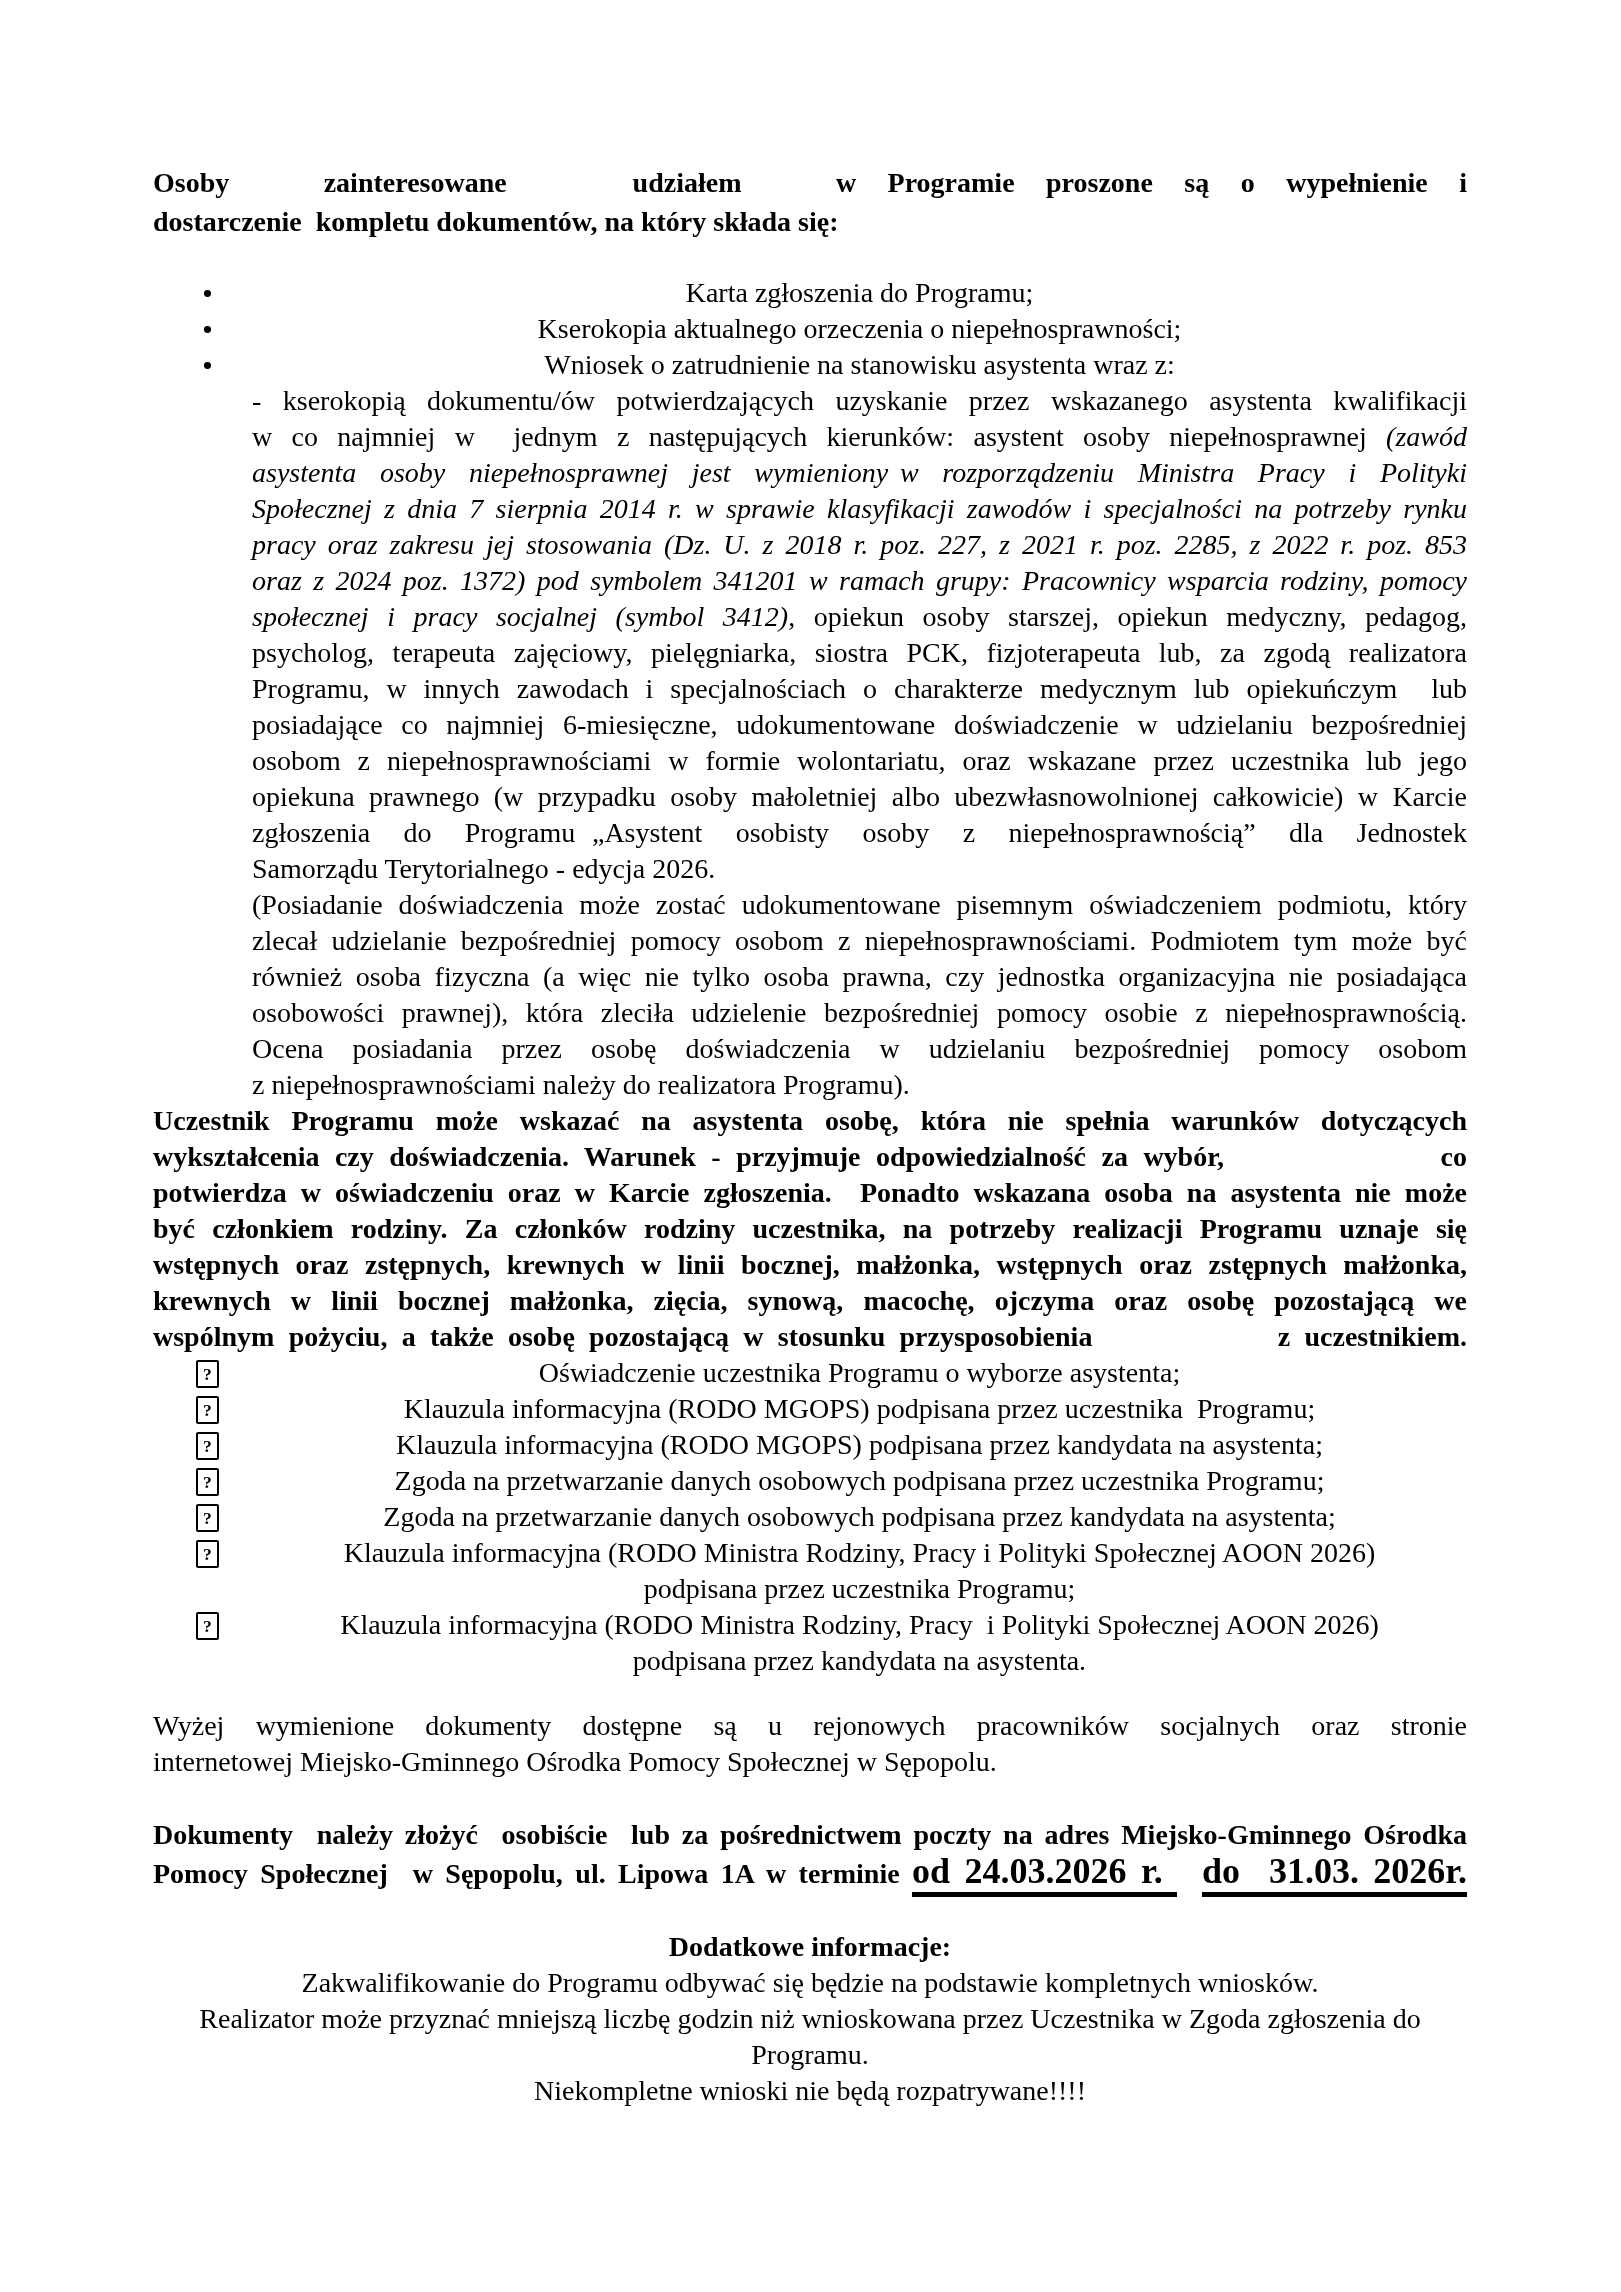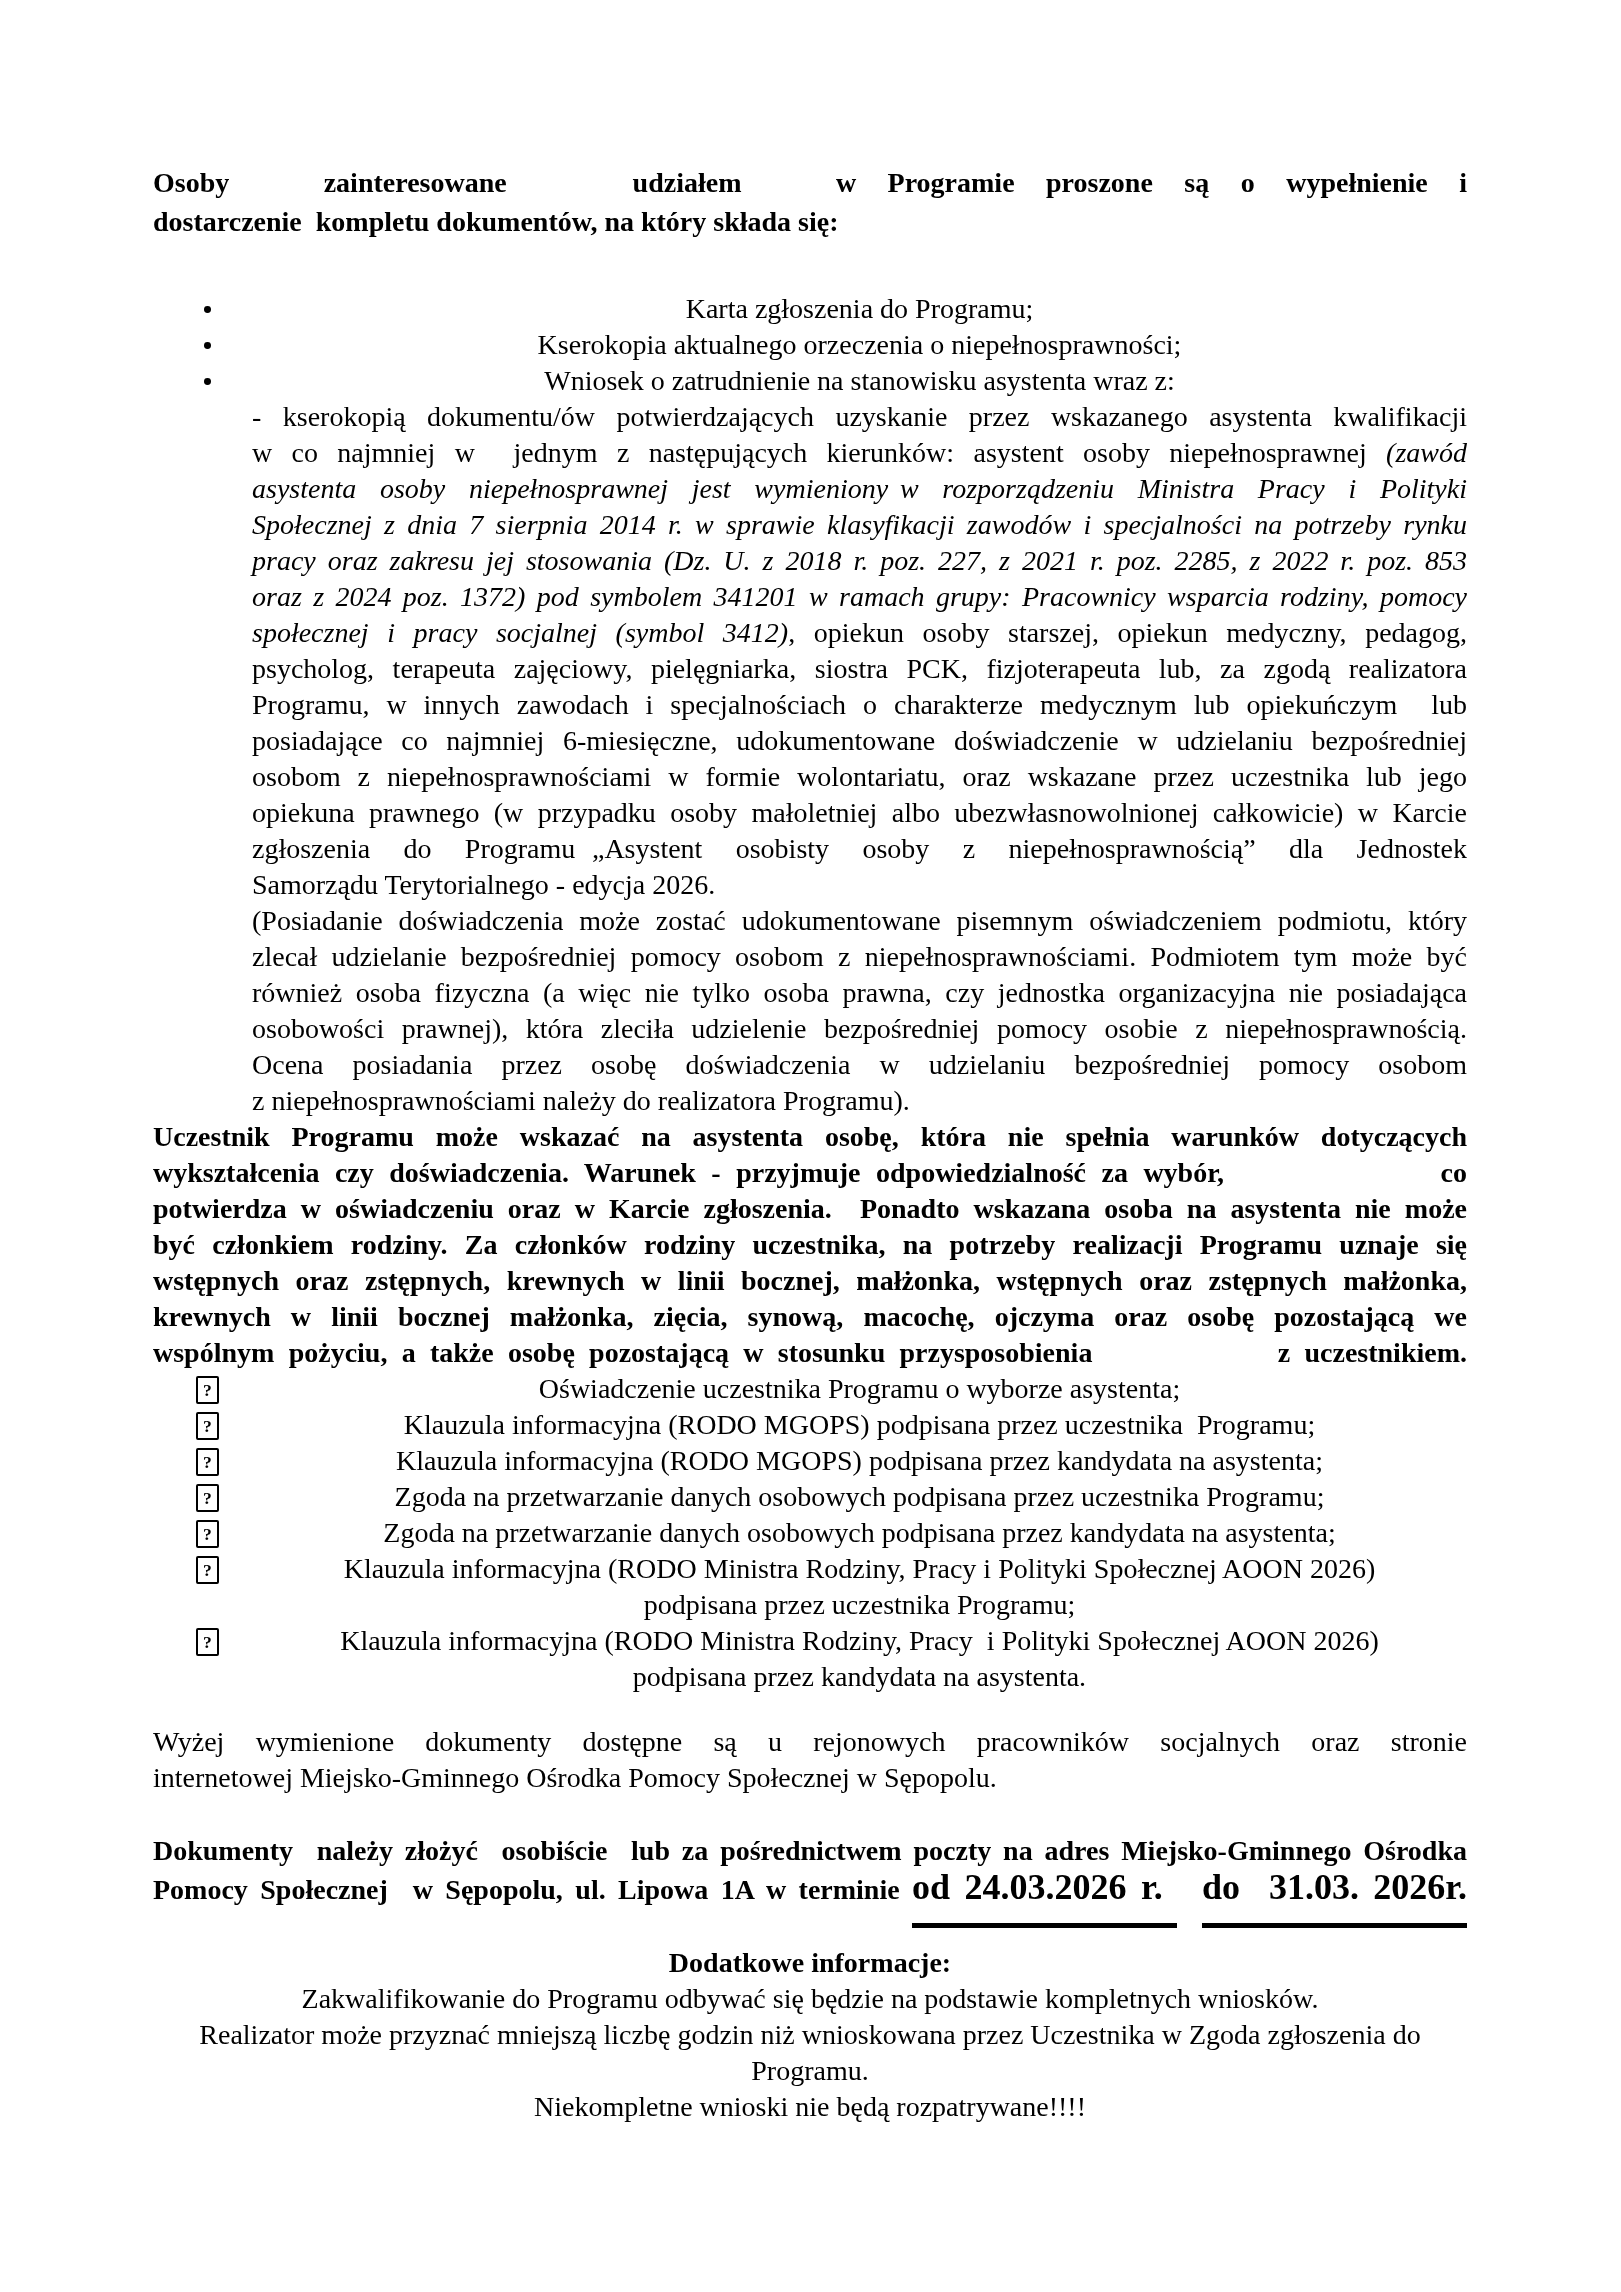--- a/index.html
+++ b/index.html
@@ -19,37 +19,37 @@
   .just .ln{
     text-align:justify;
     text-align-last:justify;
     text-justify:inter-word;
   }
   .just .ln.last{text-align-last:left;}
   .bold .ln, .ln.bold{font-weight:bold;}
   .italic .ln{}
   .indent{padding-left:99px;}
   .intro .ln{line-height:39px;}
-  .intro{margin-bottom:50px;}
+  .intro{margin-bottom:34px;}
   .list{margin:0;}
   .li{position:relative;padding-left:99px;}
   .li .ln{line-height:36px;}
   .bullet{display:block;position:absolute;}
   .bullet.dot{
     left:51px;top:14.7px;width:6.9px;height:6.9px;
     background:#000;border-radius:50%;
   }
   .bullet.box{
     left:43px;top:4.9px;width:18.6px;height:24.5px;
     border:2px solid #000;border-radius:2px;
     font-size:17.6px;font-weight:bold;line-height:24.5px;text-align:center;
     font-family:"Liberation Serif","DejaVu Serif",serif;
   }
   .run.it{font-style:italic;}
-  .run.un{border-bottom:5.9px solid #000;padding-bottom:16px;}
+  .run.un{border-bottom:5.9px solid #000;padding-bottom:1px;}
   .run.big{font-size:36px;}
   .availability{margin-top:29px;}
   .submission{margin-top:37px;}
   .additional{margin-top:37px;}
 </style>
 </head>
 <body>
 
 <div class="page">
 

